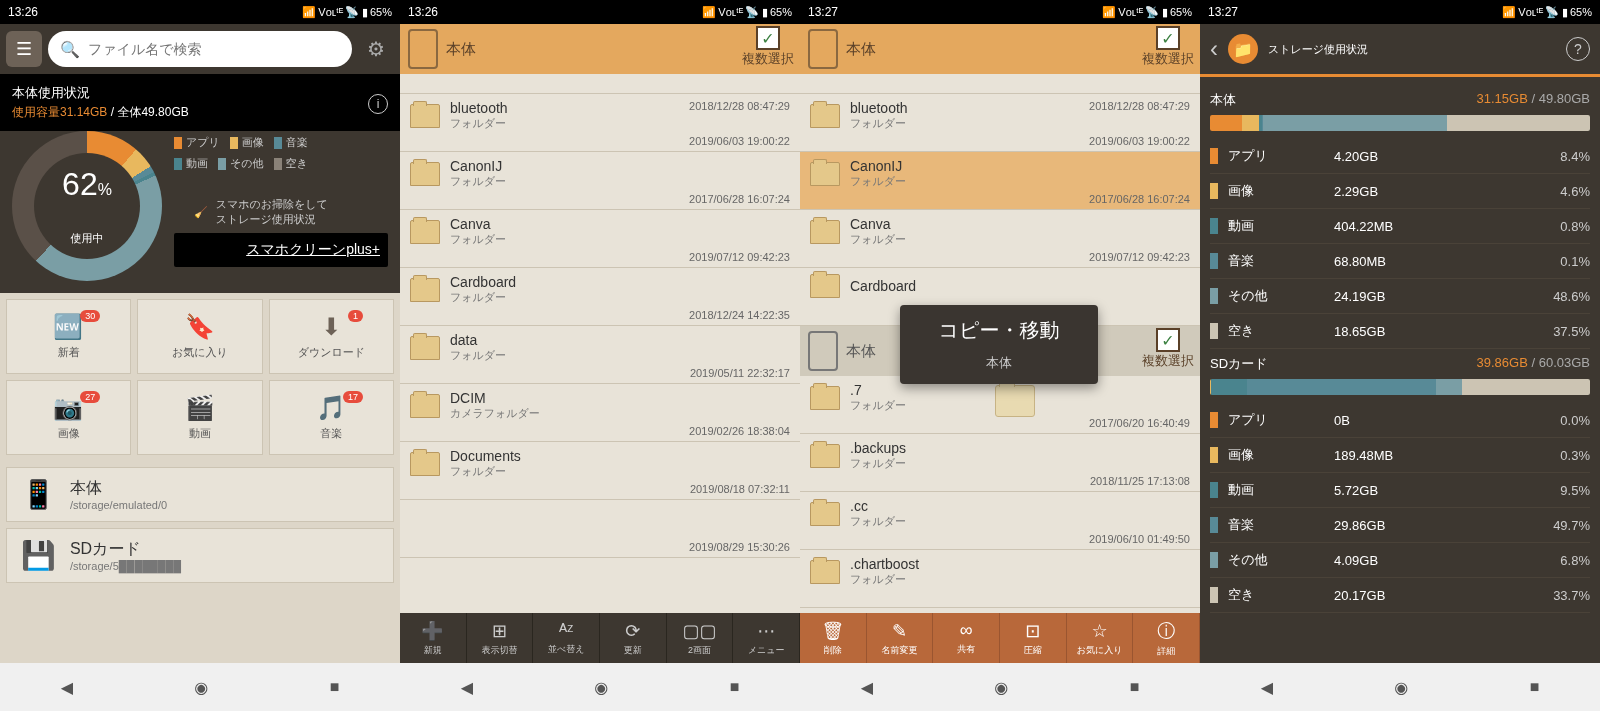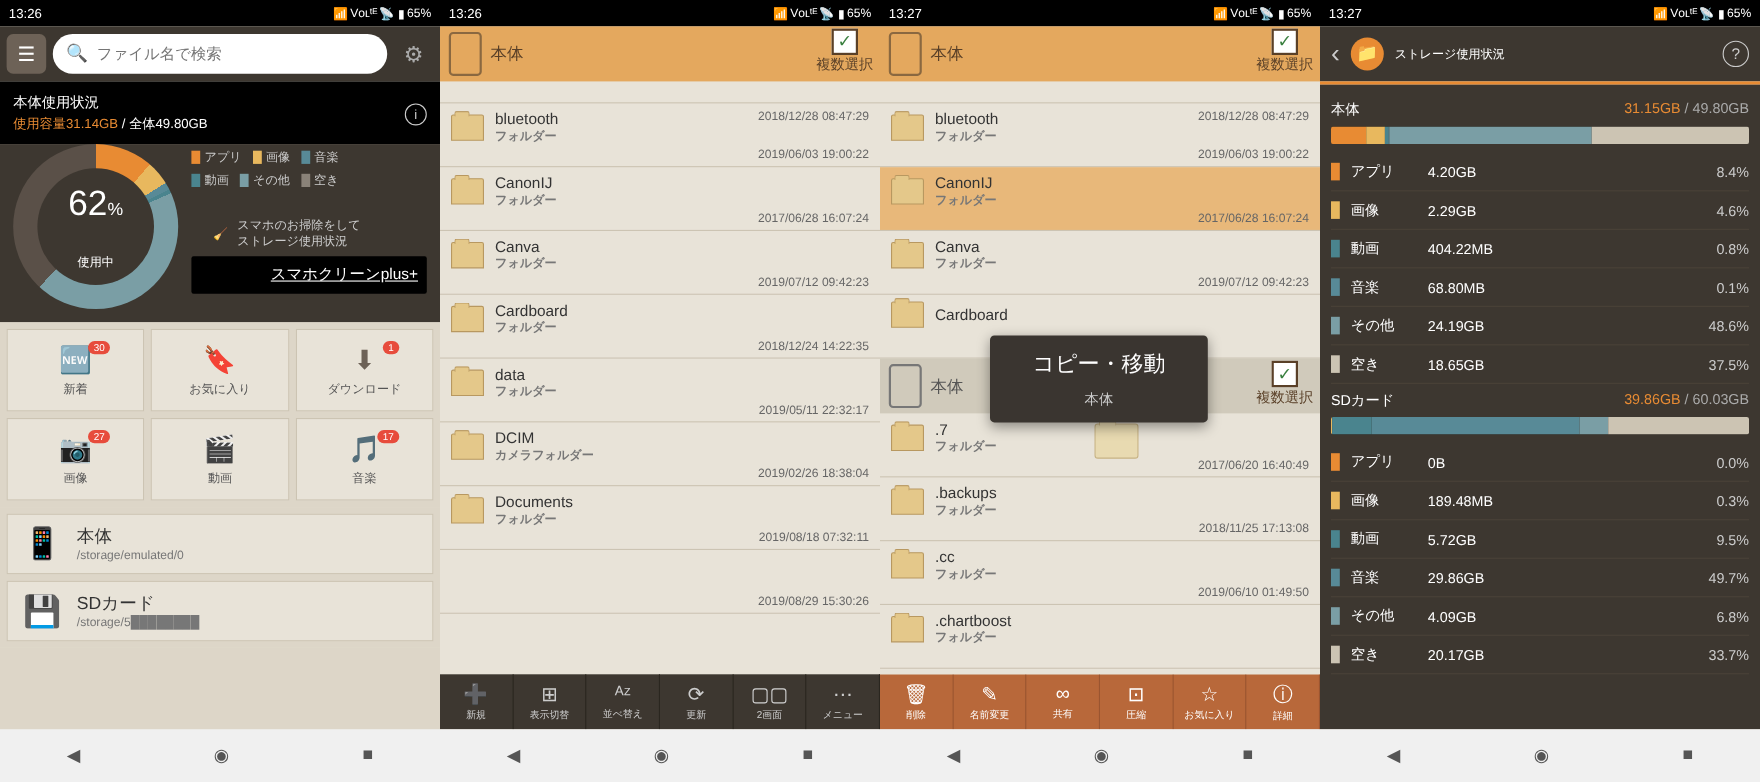--- a/index.html
+++ b/index.html
@@ -61,21 +61,21 @@
 .fb-check { width: 24px; height: 24px; border: 2px solid #5a4028; background: #fff; display: flex; align-items: center; justify-content: center; color: #3a8040; font-size: 16px; }
 .fb-check-label { font-size: 13px; color: #5a4028; }
 
 .fb-list { flex: 1; overflow: hidden; background: #e8e3d8; }
 .fb-row { border-bottom: 1px solid #ccc4b3; padding: 6px 10px 4px; position: relative; min-height: 58px; }
 .fb-row.selected { background: #e8b87a; }
 .fb-row-top { display: flex; align-items: center; gap: 10px; }
 .fb-folder-icon { width: 30px; height: 24px; background: #e4c88a; border: 1px solid #b89860; border-radius: 2px 2px 0 0; position: relative; }
 .fb-folder-icon::before { content: ''; position: absolute; top: -4px; left: 2px; width: 12px; height: 4px; background: #e4c88a; border: 1px solid #b89860; border-bottom: none; border-radius: 2px 2px 0 0; }
 .fb-name { font-size: 14px; color: #333; }
-.fb-sub { font-size: 11px; color: #777; font-weight: bold; }
+.fb-sub { font-size: 11px; color: #777; }
 .fb-date { position: absolute; bottom: 4px; right: 10px; font-size: 11px; color: #666; }
 .fb-date-top { position: absolute; top: 4px; right: 10px; font-size: 11px; color: #666; margin-top: 24px; }
 
 .fb-toolbar { height: 50px; background: #3d3730; display: flex; }
 .fb-toolbar.orange { background: #b8683a; }
 .fb-tb-item { flex: 1; display: flex; flex-direction: column; align-items: center; justify-content: center; color: #ccc; gap: 2px; border-right: 1px solid #2a261f; }
 .fb-toolbar.orange .fb-tb-item { border-right: 1px solid #9a5530; color: #fff; }
 .fb-tb-icon { font-size: 18px; }
 .fb-tb-label { font-size: 9px; }
 .s3-header2 { background: #d0cabb; height: 50px; display: flex; align-items: center; padding: 4px 8px; gap: 8px; position: relative; }
@@ -95,21 +95,21 @@
 
 .s4-body { flex: 1; background: #3d3730; padding: 8px 10px; color: #fff; overflow: hidden; }
 .s4-section-head { display: flex; justify-content: space-between; font-size: 13px; margin: 6px 0; }
 .s4-used-total { color: #aaa; }
 .s4-used { color: #e88b33; }
 .s4-bar { height: 16px; background: #2a261f; border-radius: 2px; display: flex; overflow: hidden; margin-bottom: 8px; }
 .s4-seg { height: 100%; }
 .s4-row { display: flex; align-items: center; padding: 8px 0; border-bottom: 1px solid #4a4238; font-size: 13px; }
 .s4-row-sq { width: 8px; height: 16px; margin-right: 10px; }
 .s4-row-label { width: 70px; }
-.s4-row-val { flex: 1; }
+.s4-row-val { flex: 1; margin-left: 36px; }
 .s4-row-pct { color: #ccc; }
 
 
 .nav-bar { height: 48px; background: #f0f0f0; display: flex; align-items: center; justify-content: space-around; }
 .nav-btn { color: #555; font-size: 16px; }
 
 
 .c-app { background: #e88b33; }
 .c-img { background: #e8b85e; }
 .c-mus { background: #588a97; }

